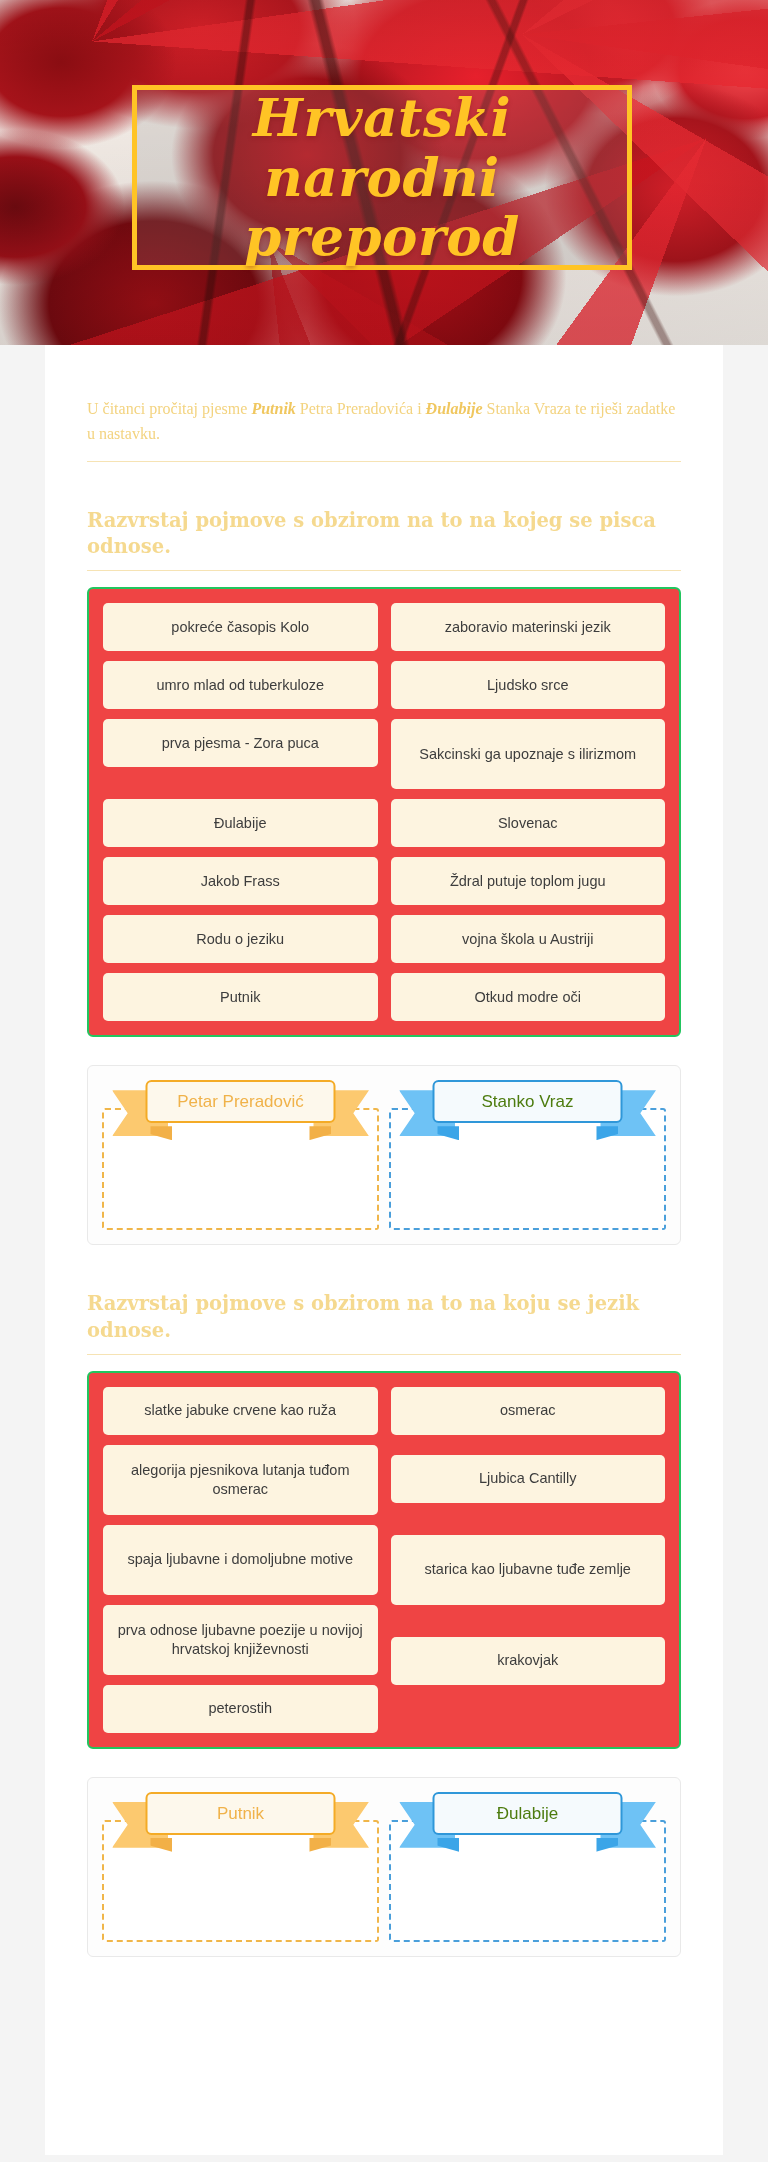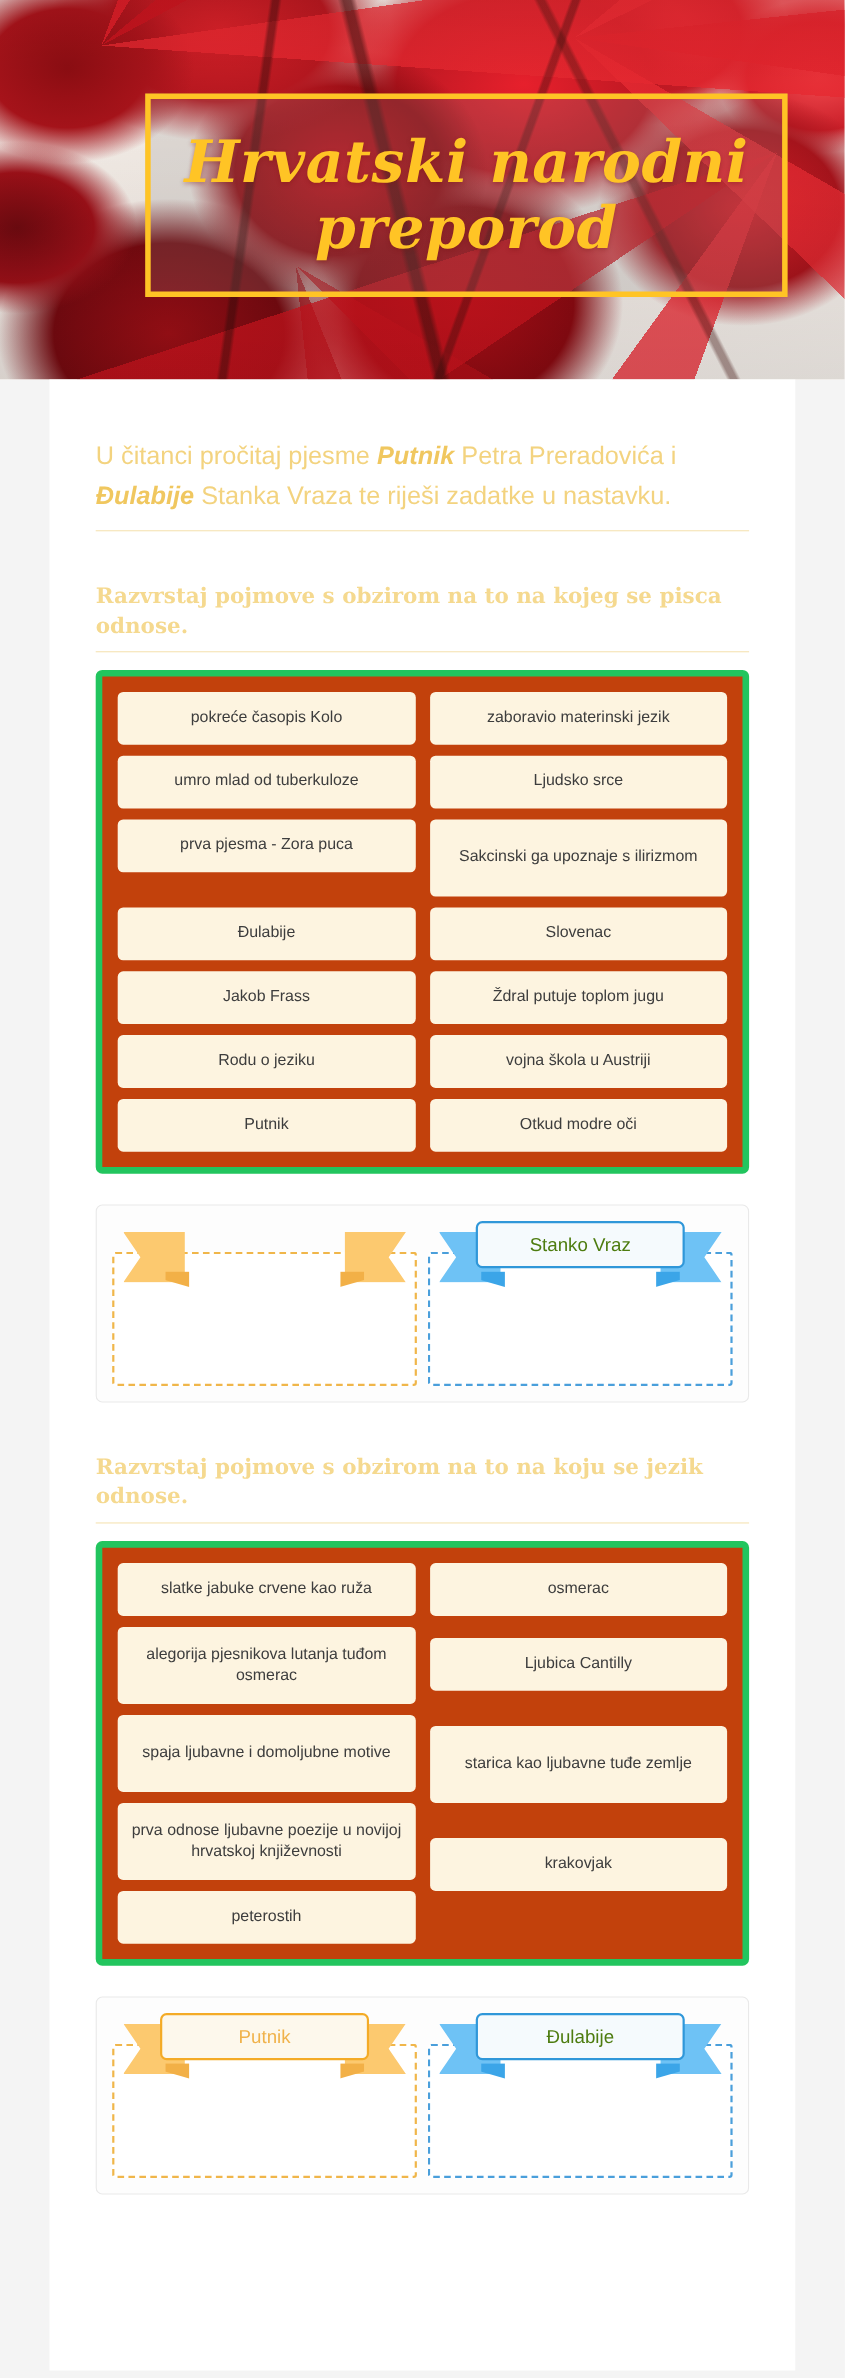--- a/index.html
+++ b/index.html
@@ -56,21 +56,21 @@
       linear-gradient(63deg, rgba(0,0,0,0) 70%, rgba(70,20,16,.4) 70.4%, rgba(70,20,16,.4) 71%, rgba(0,0,0,0) 71.4%),
       linear-gradient(110deg, rgba(0,0,0,0) 58%, rgba(55,14,12,.38) 58.3%, rgba(55,14,12,.38) 58.9%, rgba(0,0,0,0) 59.2%);
   }
   .leaves .shade {
     position: absolute; inset: 0;
     background: linear-gradient(180deg, rgba(0,0,0,.06) 0%, rgba(0,0,0,0) 25%, rgba(0,0,0,.10) 100%);
   }
   .title-frame {
     position: absolute;
     left: 132px; top: 85px;
-    width: 584px; height: 185px;
+    width: 500px; height: 185px;
     border: 5px solid #ffc425;
     background: rgba(140,140,140,.20);
     display: flex; align-items: center; justify-content: center;
   }
   .title-text {
     font-family: "DejaVu Serif", serif;
     font-style: italic;
     font-weight: bold;
     font-size: 53px;
     line-height: 1.12;
@@ -85,22 +85,22 @@
   .card {
     position: absolute;
     left: 45px; top: 345px;
     width: 678px;
     min-height: 1810px;
     background: #ffffff;
     padding: 40px 40px 60px 40px;
   }
 
   .intro {
-    font-family: Liberation Sans, sans-serif;
-    font-size: 23px;
+    font-family: Liberation Serif, serif;
+    font-size: 16px;
     line-height: 1.55;
     color: #f3d37f;
     margin: 12px 0 0 0;
     padding: 0 2px;
   }
   .intro b { font-weight: bold; font-style: italic; color: #f0c75f; }
   .rule {
     height: 1px;
     background: #f6e3b4;
     margin: 14px 2px 0 2px;
@@ -115,23 +115,23 @@
   }
   .heading-rule {
     height: 1px;
     background: #f6e3b4;
     margin: 10px 2px 0 2px;
   }
 
   
   .pool {
     margin: 16px 2px 0 2px;
-    border: 6px solid #22c55e;
+    border: 2px solid #22c55e;
     border-radius: 6px;
-    background: #c2410c;
+    background: #ef4444;
     padding: 14px 14px;
     display: grid;
     grid-template-columns: 1fr 1fr;
     column-gap: 20px;
     row-gap: 0;
     gap: 13px;
   }
   .pool-col { display: flex; flex-direction: column; gap: 10px; }
   .tile {
     background: #fdf4e0;
@@ -284,20 +284,21 @@
   </div>
 
   <div class="dropwrap">
     <div class="dropzone orange">
       <div class="dropbox"></div>
       <div class="ribbon">
         <div class="wing left"></div>
         <div class="wing right"></div>
         <div class="wing-fold left"></div>
         <div class="wing-fold right"></div>
+        <div class="ribbon-label">Petar Preradović</div>
       </div>
     </div>
     <div class="dropzone blue">
       <div class="dropbox"></div>
       <div class="ribbon">
         <div class="wing left"></div>
         <div class="wing right"></div>
         <div class="wing-fold left"></div>
         <div class="wing-fold right"></div>
         <div class="ribbon-label">Stanko Vraz</div>

